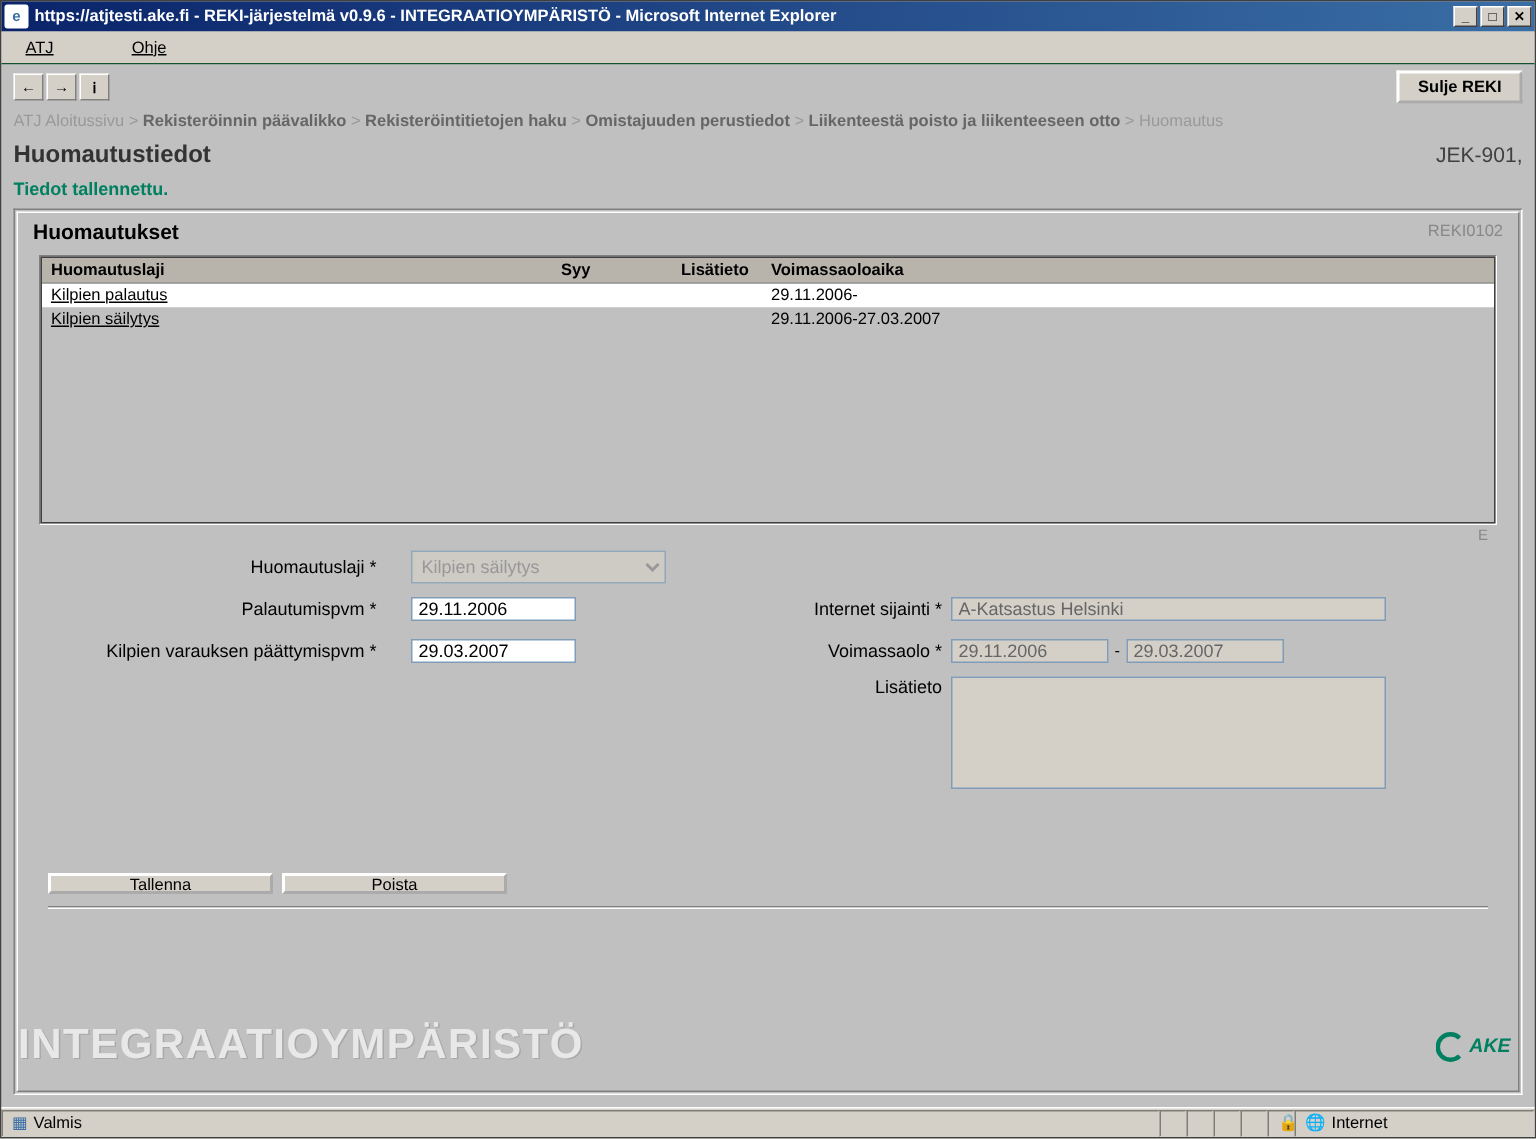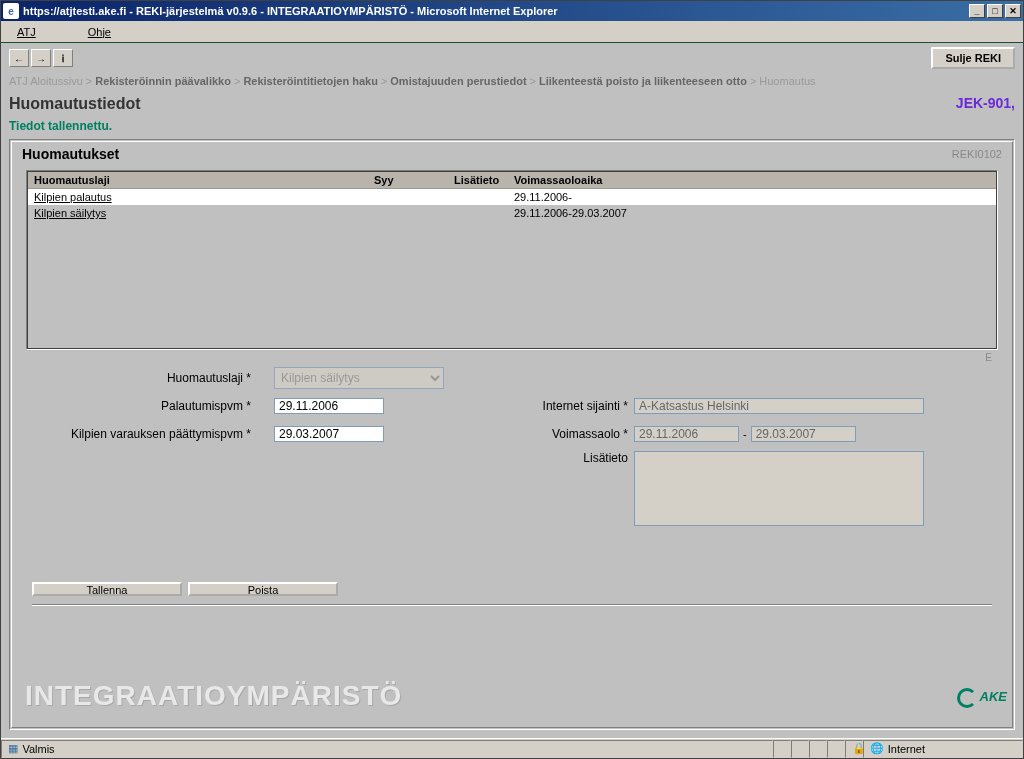--- a/index.html
+++ b/index.html
@@ -23,21 +23,21 @@
 .nav-btn { width: 20px; height: 18px; background: #d4d0c8; border: 1px solid #fff; border-right-color: #808080; border-bottom-color: #808080; display: flex; align-items: center; justify-content: center; cursor: pointer; font-family: Arial; font-weight: bold; font-size: 10px; }
 .sulje-btn { margin-left: auto; padding: 3px 12px; background: #d4d0c8; border: 2px outset #fff; cursor: pointer; font-weight: bold; font-size: 11px; }
 
 .breadcrumb { padding: 2px 8px 6px 8px; font-size: 11px; color: #666; }
 .breadcrumb .sep { color: #999; margin: 0 3px; }
 .breadcrumb .bold { font-weight: bold; color: #666; }
 .breadcrumb .light { color: #999; }
 
 .page-title-row { display: flex; align-items: flex-start; padding: 2px 8px 4px 8px; gap: 40px; }
 .page-title { font-size: 16px; font-weight: bold; color: #333; }
-.page-code { margin-left: auto; font-size: 14px; font-weight: bold; color: #6d28d9; }
+.page-code { margin-left: auto; font-size: 14px; font-weight: normal; color: #404040; }
 
 .status-msg { padding: 2px 8px 6px 8px; color: #008060; font-weight: bold; font-size: 12px; }
 
 .panel { margin: 0 8px 8px 8px; border: 1px solid #808080; border-top-color: #808080; border-left-color: #808080; border-right-color: #fff; border-bottom-color: #fff; padding: 1px; flex: 1; display: flex; flex-direction: column; }
 .panel-inner { border: 1px solid #fff; border-right-color: #808080; border-bottom-color: #808080; padding: 4px 10px 10px 10px; flex: 1; display: flex; flex-direction: column; background: #c0c0c0; }
 .panel-header { display: flex; align-items: center; margin-bottom: 8px; }
 .panel-title { font-size: 14px; font-weight: bold; }
 .panel-code { margin-left: auto; color: #888; font-size: 11px; }
 
 .table-area { border: 1px solid #808080; border-top-color: #808080; border-left-color: #808080; border-right-color: #fff; border-bottom-color: #fff; background: #c0c0c0; height: 180px; margin: 0 4px; }
@@ -61,21 +61,21 @@
 .text-input.readonly { background: #d4d0c8; color: #666; }
 .select-input { height: 22px; width: 170px; border: 1px solid #7f9db9; background: #d4d0c8; color: #888; font-size: 12px; padding: 1px 2px; font-family: Tahoma, Arial, sans-serif; }
 .textarea-input { width: 290px; height: 75px; border: 1px solid #7f9db9; background: #d4d0c8; resize: none; font-family: Tahoma, Arial, sans-serif; font-size: 11px; overflow-y: scroll; }
 .date-sep { padding: 0 4px; }
 
 .button-row { display: flex; gap: 6px; padding: 0 10px; margin-top: 50px; }
 .action-btn { width: 150px; height: 14px; background: #d4d0c8; border: 2px outset #fff; cursor: pointer; font-size: 11px; font-family: Tahoma, Arial, sans-serif; }
 
 .hr-line { margin: 8px 10px 0 10px; height: 2px; border-top: 1px solid #808080; border-bottom: 1px solid #fff; }
 
-.watermark { position: absolute; bottom: 26px; left: 24px; font-size: 28px; font-weight: bold; color: #e8e8e8; letter-spacing: 1px; text-shadow: 1px 1px 0 #a8a8a8; }
+.watermark { position: absolute; bottom: 26px; left: 11px; font-size: 28px; font-weight: bold; color: #e8e8e8; letter-spacing: 1px; text-shadow: 1px 1px 0 #a8a8a8; }
 .logo-ake { position: absolute; bottom: 30px; right: 16px; font-size: 13px; font-weight: bold; color: #008060; font-style: italic; }
 .logo-ake::before { content: ""; display: inline-block; width: 14px; height: 14px; border: 3px solid #008060; border-radius: 50%; border-right-color: transparent; vertical-align: middle; margin-right: 3px; }
 
 .statusbar { height: 20px; background: #d4d0c8; border-top: 1px solid #fff; display: flex; align-items: center; font-size: 11px; }
 .status-cell { border: 1px inset #d4d0c8; height: 18px; padding: 0 6px; display: flex; align-items: center; }
 .status-left { flex: 1; }
 .status-mini { width: 18px; }
 .status-zone { width: 160px; gap: 4px; }
 .lock-icon { color: #c9a500; }
 .globe-icon { color: #3a6ea5; }
@@ -144,21 +144,21 @@
               <tr>
                 <td class="link">Kilpien palautus</td>
                 <td></td>
                 <td></td>
                 <td>29.11.2006-</td>
               </tr>
               <tr class="alt">
                 <td class="link">Kilpien säilytys</td>
                 <td></td>
                 <td></td>
-                <td>29.11.2006-29.03.2007</td>
+                <td>29.11.2006-27.03.2007</td>
               </tr>
             </tbody>
           </table>
           </div>
         </div>
 
         <div class="edit-marker">E</div>
 
         <div class="form-area">
           <div class="form-row">

